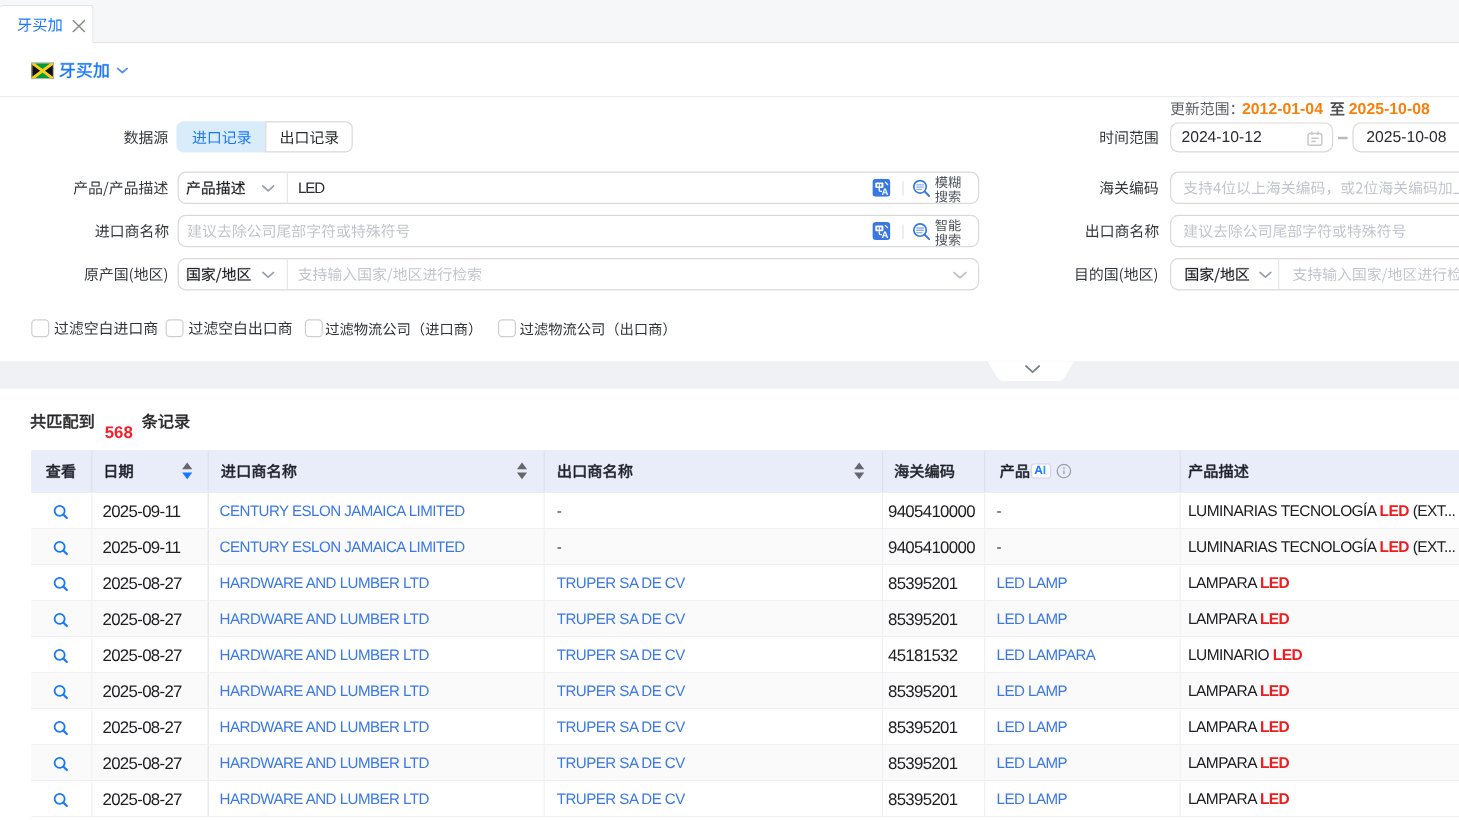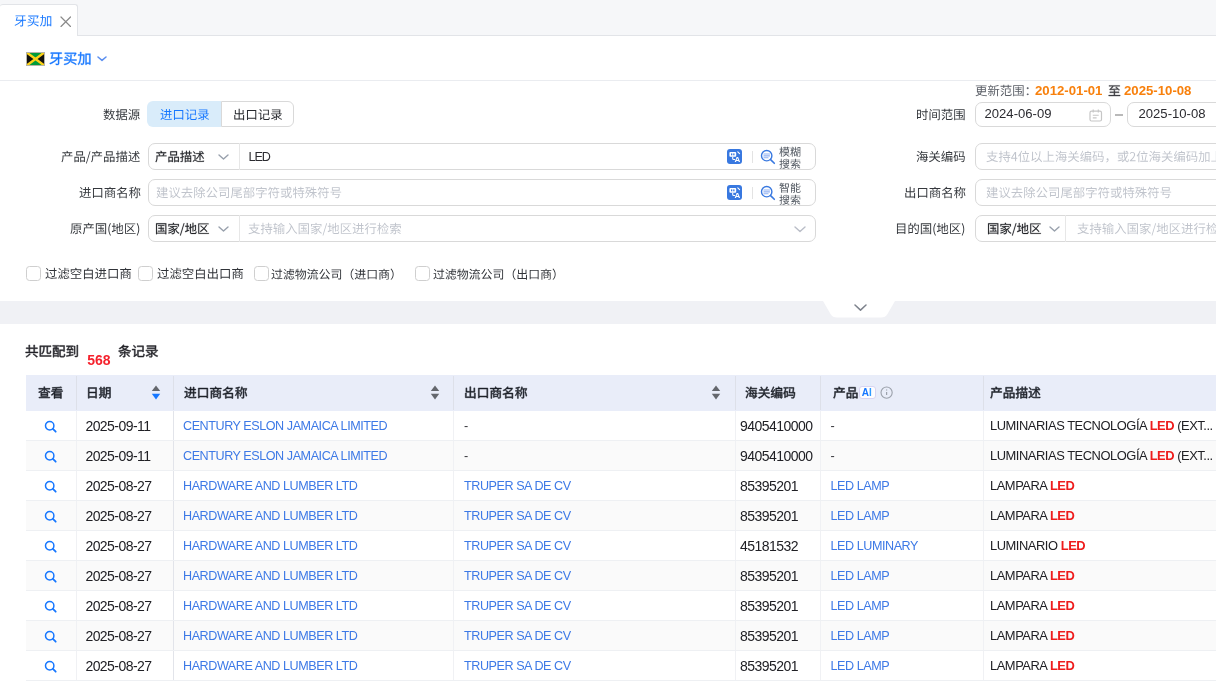--- a/index.html
+++ b/index.html
@@ -173,41 +173,41 @@
       <svg width="62" height="15" style="display:block">
         <g transform="translate(0,11.2) scale(0.012400,-0.012400)" fill="#5a5e66">
           <use href="#g66f4" x="0"></use>
           <use href="#g65b0" x="1000"></use>
           <use href="#g8303" x="2000"></use>
           <use href="#g56f4" x="3000"></use>
           <use href="#gff1a" x="4000"></use>
         </g>
       </svg>
     </div>
-<div style="position:absolute;top:81.0px;font-size:13.2px;color:#f8800c;font-weight:700;line-height:19.0px;white-space:nowrap;left:1035.0px">2012-01-01</div>
+<div style="position:absolute;top:81.0px;font-size:13.2px;color:#f8800c;font-weight:700;line-height:19.0px;white-space:nowrap;left:1035.0px">2012-01-04</div>
 <div style="position:absolute;left:1107.5px;top:84.1px">
       <svg width="13" height="15" style="display:block">
         <g transform="translate(0,11.5) scale(0.012800,-0.012800)" fill="#3c3c41" stroke="#3c3c41" stroke-width="28">
           <use href="#g81f3" x="0"></use>
         </g>
       </svg>
     </div>
 <div style="position:absolute;top:81.0px;font-size:13.2px;color:#f8800c;font-weight:700;line-height:19.0px;white-space:nowrap;left:1124.0px">2025-10-08</div>
 <div style="position:absolute;left:915.5px;top:108.3px">
       <svg width="50" height="15" style="display:block">
         <g transform="translate(0,11.2) scale(0.012400,-0.012400)" fill="#35383d">
           <use href="#g65f6" x="0"></use>
           <use href="#g95f4" x="1000"></use>
           <use href="#g8303" x="2000"></use>
           <use href="#g56f4" x="3000"></use>
         </g>
       </svg>
     </div>
 <div style="position:absolute;left:975px;top:102px;width:135.5px;height:25px;border:1px solid #d9d9d9;border-radius:7px;box-sizing:border-box"></div>
-<div style="position:absolute;top:105.1px;font-size:13.1px;color:#2b2b30;font-weight:400;line-height:18.9px;white-space:nowrap;left:984.5px">2024-06-09</div>
+<div style="position:absolute;top:105.1px;font-size:13.1px;color:#2b2b30;font-weight:400;line-height:18.9px;white-space:nowrap;left:984.5px">2024-10-12</div>
 <div style="position:absolute;left:1089.0px;top:108.5px">
       <svg width="14" height="13" style="display:block">
         <rect x="1" y="2.2" width="11.5" height="9.8" rx="1.5" fill="none" stroke="#c6c6c6" stroke-width="1.2"></rect>
         <path d="M4.2 0.6 V3.4 M9.3 0.6 V3.4" stroke="#c6c6c6" stroke-width="1.2"></path>
         <path d="M3.8 6.2 H9.7 M3.8 8.9 H7.6" stroke="#c6c6c6" stroke-width="1.1"></path>
       </svg>
     </div>
 <div style="position:absolute;left:1114.5px;top:114.2px;width:8px;height:1.4px;background:#b9b9b9"></div>
 <div style="position:absolute;left:1127px;top:102px;width:135px;height:25px;border:1px solid #d9d9d9;border-radius:7px;box-sizing:border-box"></div>
 <div style="position:absolute;top:105.1px;font-size:13.1px;color:#2b2b30;font-weight:400;line-height:18.9px;white-space:nowrap;left:1138.5px">2025-10-08</div>
@@ -801,21 +801,21 @@
 <div style="position:absolute;left:43.6px;top:539.5px">
       <svg width="13" height="13" style="display:block">
         <circle cx="5.7" cy="5.7" r="4.2" fill="none" stroke="#1677ff" stroke-width="1.5"></circle>
         <path d="M8.9 8.9 L11.7 11.7" stroke="#1677ff" stroke-width="1.8" stroke-linecap="round"></path>
       </svg>
     </div>
 <div style="position:absolute;top:535.9px;font-size:14.0px;color:#202025;font-weight:400;line-height:20.2px;white-space:nowrap;letter-spacing:-0.55px;left:85.4px">2025-08-27</div>
 <div style="position:absolute;top:536.9px;font-size:12.6px;color:#3d79e6;font-weight:400;line-height:18.1px;white-space:nowrap;letter-spacing:-0.45px;left:183.0px">HARDWARE AND LUMBER LTD</div>
 <div style="position:absolute;top:536.9px;font-size:12.6px;color:#3d79e6;font-weight:400;line-height:18.1px;white-space:nowrap;letter-spacing:-0.45px;left:464.0px">TRUPER SA DE CV</div>
 <div style="position:absolute;top:535.9px;font-size:14.0px;color:#202025;font-weight:400;line-height:20.2px;white-space:nowrap;letter-spacing:-0.55px;left:740.0px">45181532</div>
-<div style="position:absolute;top:536.9px;font-size:12.6px;color:#3d79e6;font-weight:400;line-height:18.1px;white-space:nowrap;letter-spacing:-0.45px;left:830.5px">LED LUMINARY</div>
+<div style="position:absolute;top:536.9px;font-size:12.6px;color:#3d79e6;font-weight:400;line-height:18.1px;white-space:nowrap;letter-spacing:-0.45px;left:830.5px">LED LAMPARA</div>
 <div style="position:absolute;top:536.7px;font-size:12.9px;color:#202025;font-weight:400;line-height:18.6px;white-space:nowrap;letter-spacing:-0.45px;left:990.0px">LUMINARIO <b style="color:#ee1c1c">LED</b></div>
 <div style="position:absolute;left:25.5px;top:561.0px;width:1190.5px;height:30px;background:#fafafa;border-bottom:1px solid #eef0f3;box-sizing:border-box"></div>
 <div style="position:absolute;left:75.5px;top:561.0px;width:1px;height:29px;background:#f0f1f4"></div>
 <div style="position:absolute;left:172.8px;top:561.0px;width:1px;height:29px;background:#e2e4ea"></div>
 <div style="position:absolute;left:453.4px;top:561.0px;width:1px;height:29px;background:#f0f1f4"></div>
 <div style="position:absolute;left:734.7px;top:561.0px;width:1px;height:29px;background:#f0f1f4"></div>
 <div style="position:absolute;left:820.0px;top:561.0px;width:1px;height:29px;background:#f0f1f4"></div>
 <div style="position:absolute;left:983.0px;top:561.0px;width:1px;height:29px;background:#f0f1f4"></div>
 <div style="position:absolute;left:43.6px;top:569.5px">
       <svg width="13" height="13" style="display:block">

